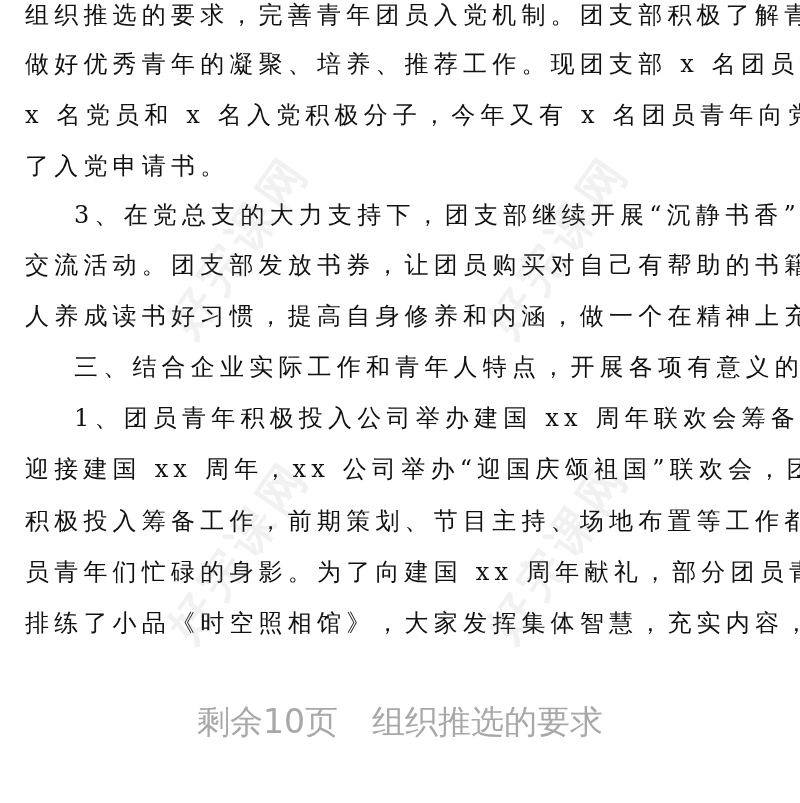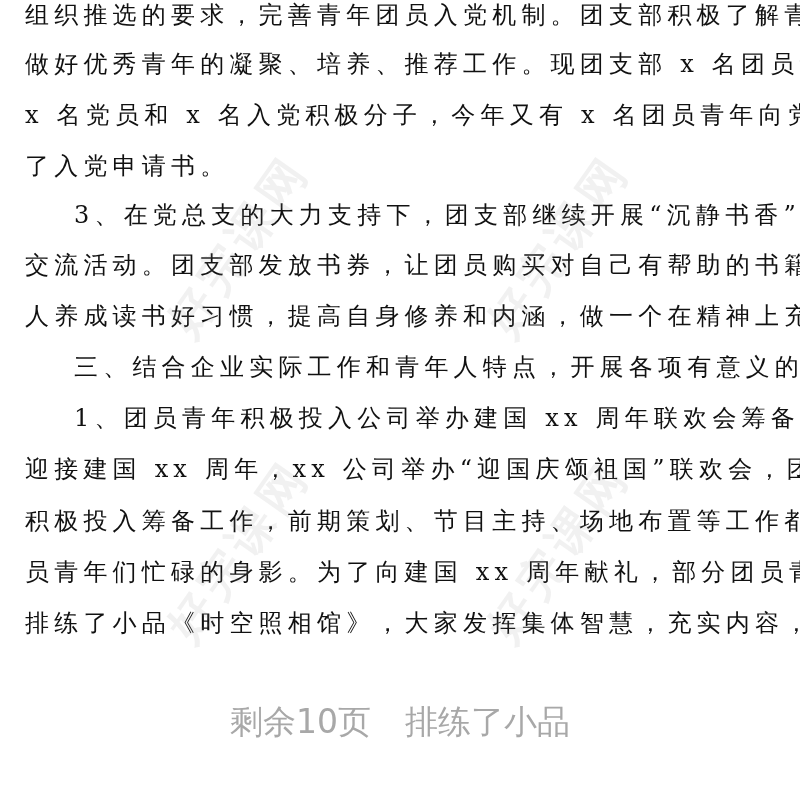--- a/index.html
+++ b/index.html
@@ -90,14 +90,14 @@
   <div class="line" style="top:556px">员青年们忙碌的身影。为了向建国 xx 周年献礼，部分团员青年还特意</div>
   <div class="line" style="top:607px">排练了小品《时空照相馆》，大家发挥集体智慧，充实内容，认真排练，</div>
 </div>
 
 <div class="watermark" style="left:135px; top:215px;">好完课网</div>
 <div class="watermark" style="left:455px; top:215px;">好完课网</div>
 <div class="watermark" style="left:135px; top:520px;">好完课网</div>
 <div class="watermark" style="left:455px; top:520px;">好完课网</div>
 
 <div class="overlay">
-  <span>剩余10页</span><span class="sep"></span><span>排练了小品</span>
+  <span>剩余10页</span><span class="sep"></span><span>组织推选的要求</span>
 </div>
 
 </body></html>

